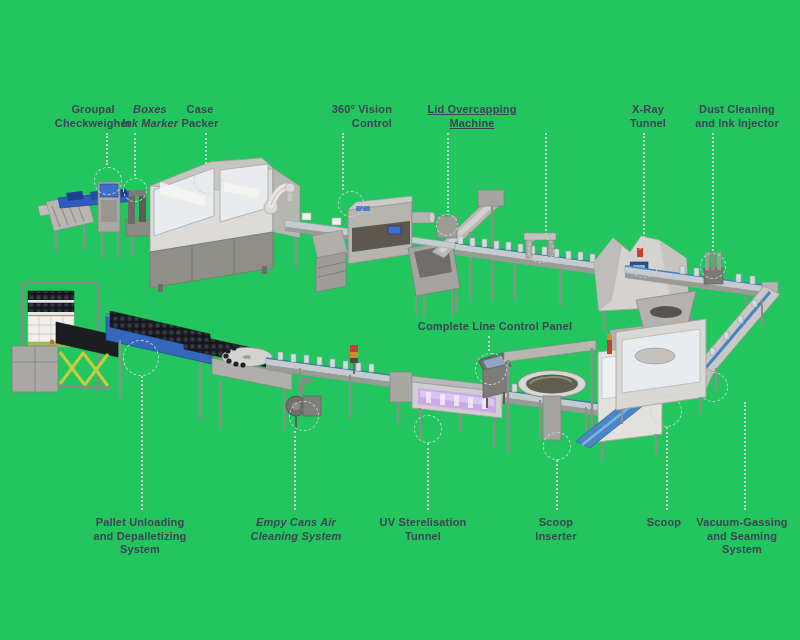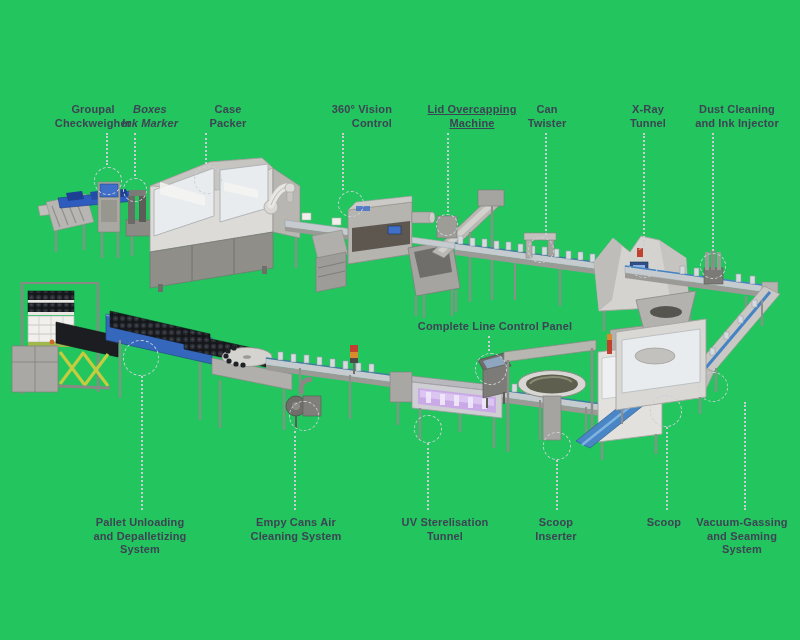--- a/index.html
+++ b/index.html
@@ -393,41 +393,39 @@
   <div class="callout" style="left:289px;top:401px;width:28px;height:28px;"></div>
   <div class="callout" style="left:414px;top:415px;width:26px;height:26px;"></div>
   <div class="callout" style="left:543px;top:432px;width:26px;height:26px;"></div>
   <div class="callout" style="left:650px;top:395px;width:30px;height:30px;"></div>
   <div class="callout" style="left:698px;top:372px;width:28px;height:28px;"></div>
 
   <div class="lbl" style="left:43px;top:103px;width:100px;">Groupal
 Checkweigher</div>
   <div class="lbl" style="left:110px;top:103px;width:80px;font-style:italic;">Boxes
 Ink Marker</div>
-  <div class="lbl" style="left:188px;top:103px;width:80px;">Case
+  <div class="lbl" style="left:160px;top:103px;width:80px;">Case
 Packer</div>
   <div class="lbl" style="left:292px;top:103px;width:100px;text-align:right;">360° Vision
 Control</div>
   <div class="lbl" style="left:412px;top:103px;width:120px;text-decoration:underline;">Lid Overcapping
 Machine</div>
-  <div class="lbl" style="left:507px;top:103px;width:80px;">Can
-Twister</div>
   <div class="lbl" style="left:608px;top:103px;width:80px;">X-Ray
 Tunnel</div>
   <div class="lbl" style="left:395px;top:320px;width:200px;">Complete Line Control Panel</div>
 
   <div class="lbl" style="left:677px;top:103px;width:120px;">Dust Cleaning
 and Ink Injector</div>
 
   <div class="lbl" style="left:75px;top:516px;width:130px;">Pallet Unloading
 and Depalletizing
 System</div>
-  <div class="lbl" style="left:231px;top:516px;width:130px;">Empy Cans Air
+  <div class="lbl" style="left:231px;top:516px;width:130px;font-style:italic;">Empy Cans Air
 Cleaning System</div>
-  <div class="lbl" style="left:385px;top:516px;width:120px;">UV Sterelisation
+  <div class="lbl" style="left:363px;top:516px;width:120px;">UV Sterelisation
 Tunnel</div>
   <div class="lbl" style="left:506px;top:516px;width:100px;">Scoop
 Inserter</div>
   <div class="lbl" style="left:624px;top:516px;width:80px;">Scoop</div>
   <div class="lbl" style="left:682px;top:516px;width:120px;">Vacuum-Gassing
 and Seaming
 System</div>
 
 </div>
 

